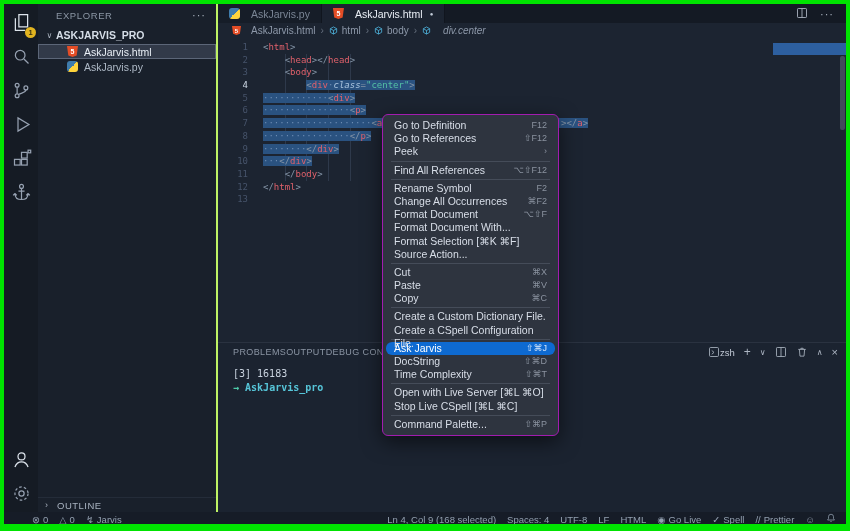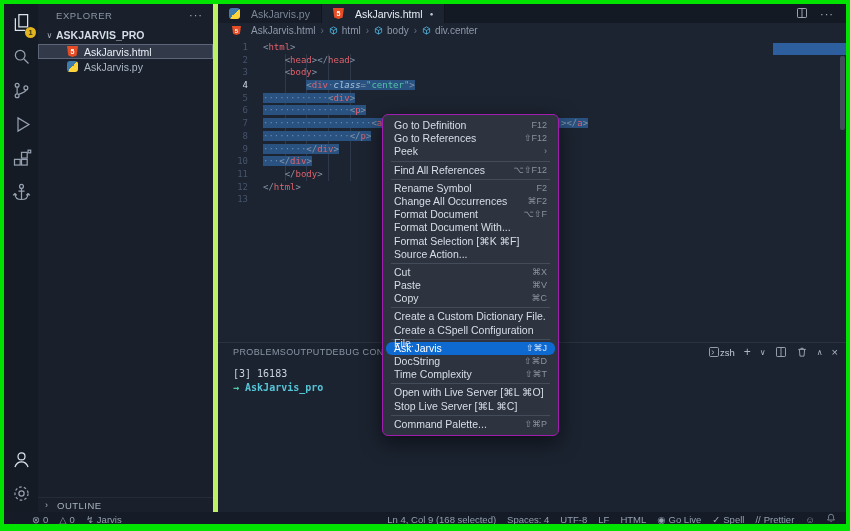--- a/index.html
+++ b/index.html
@@ -15,21 +15,21 @@
 
   
   .activitybar{ width:34px; background:#151b24; display:flex; flex-direction:column; align-items:center; padding-top:3px; }
   .ab-item{ position:relative; width:34px; height:34px; display:flex; align-items:center; justify-content:center; }
   .ab-icon svg{ width:21px; height:21px; stroke:#97a2b2; fill:none; stroke-width:1.4; }
   .ab-item:first-child .ab-icon svg{ stroke:#dde4ec; }
   .ab-badge{ position:absolute; right:2px; bottom:3px; width:11px; height:11px; border-radius:50%; background:#e2b420; color:#3b3412; font-size:7.5px; font-weight:bold; display:flex; align-items:center; justify-content:center; }
   .ab-spacer{ flex:1; }
 
   
-  .sidebar{ width:180px; background:#19202b; display:flex; flex-direction:column; border-right:5px solid #bef264; }
+  .sidebar{ width:180px; background:#19202b; display:flex; flex-direction:column; border-right:2px solid #bef264; }
   .sb-head{ height:22px; display:flex; align-items:center; justify-content:space-between; padding:0 10px 0 18px; }
   .sb-head .t{ font-size:9.5px; letter-spacing:.6px; color:#8b96a5; }
   .sb-head .more{ color:#aab3bf; font-size:11px; letter-spacing:1px; }
   .folder-row{ height:18px; display:flex; align-items:center; padding-left:5px; color:#d5dde7; font-size:10.5px; font-weight:bold; }
   .folder-row .chev{ font-size:8px; color:#aab3bf; width:13px; text-align:center; font-weight:normal;}
   .file-row{ height:15px; display:flex; align-items:center; padding-left:29px; color:#aeb9c6; font-size:10.5px; }
   .file-row.selected{ background:#323a49; box-shadow:inset 0 0 0 1px #5c6678; color:#e9eff6; }
   .fi{ width:11px; height:11px; margin-right:6px; flex:0 0 11px; display:flex; align-items:center; justify-content:center; }
   .fi-html{ background:#e44d26; clip-path:polygon(0 0,100% 0,88% 86%,50% 100%,12% 86%); color:#fff; font-size:7px; font-weight:bold; }
   .fi-py{ background:linear-gradient(135deg,#3f7cac 0 50%,#ffd43b 50% 100%); border-radius:3px; }
@@ -221,21 +221,21 @@
           <span style="display: flex; align-items: center; gap: 4px;">
             <span class="bc-cube">
               <svg viewBox="0 0 10 10" fill="none" stroke="#4fb6e0" stroke-width="0.9">
                 <path d="M5 1l3.5 2v4L5 9 1.5 7V3z"></path>
                 <path d="M1.5 3L5 5l3.5-2M5 5v4"></path>
               </svg>
             </span>
             <span>body</span>
           </span>
           <span class="sep">›</span>
-          <span style="display: flex; align-items: center; gap: 4px;">
+          <span style="display: flex; align-items: center; gap: 12px; font-style: italic;">
             <span class="bc-cube">
               <svg viewBox="0 0 10 10" fill="none" stroke="#4fb6e0" stroke-width="0.9">
                 <path d="M5 1l3.5 2v4L5 9 1.5 7V3z"></path>
                 <path d="M1.5 3L5 5l3.5-2M5 5v4"></path>
               </svg>
             </span>
             <span>div.center</span>
           </span>
         </div>
 
@@ -473,21 +473,21 @@
       <div class="mi">
         <span class="ml">Time Complexity</span>
         <span class="ms">⇧⌘T</span>
       </div>
       <div class="msep"></div>
       <div class="mi">
         <span class="ml">Open with Live Server [⌘L ⌘O]</span>
         <span class="ms"></span>
       </div>
       <div class="mi">
-        <span class="ml">Stop Live Server [⌘L ⌘C]</span>
+        <span class="ml">Stop Live CSpell [⌘L ⌘C]</span>
         <span class="ms"></span>
       </div>
       <div class="msep"></div>
       <div class="mi">
         <span class="ml">Command Palette...</span>
         <span class="ms">⇧⌘P</span>
       </div>
     </div>
 </div>
 

